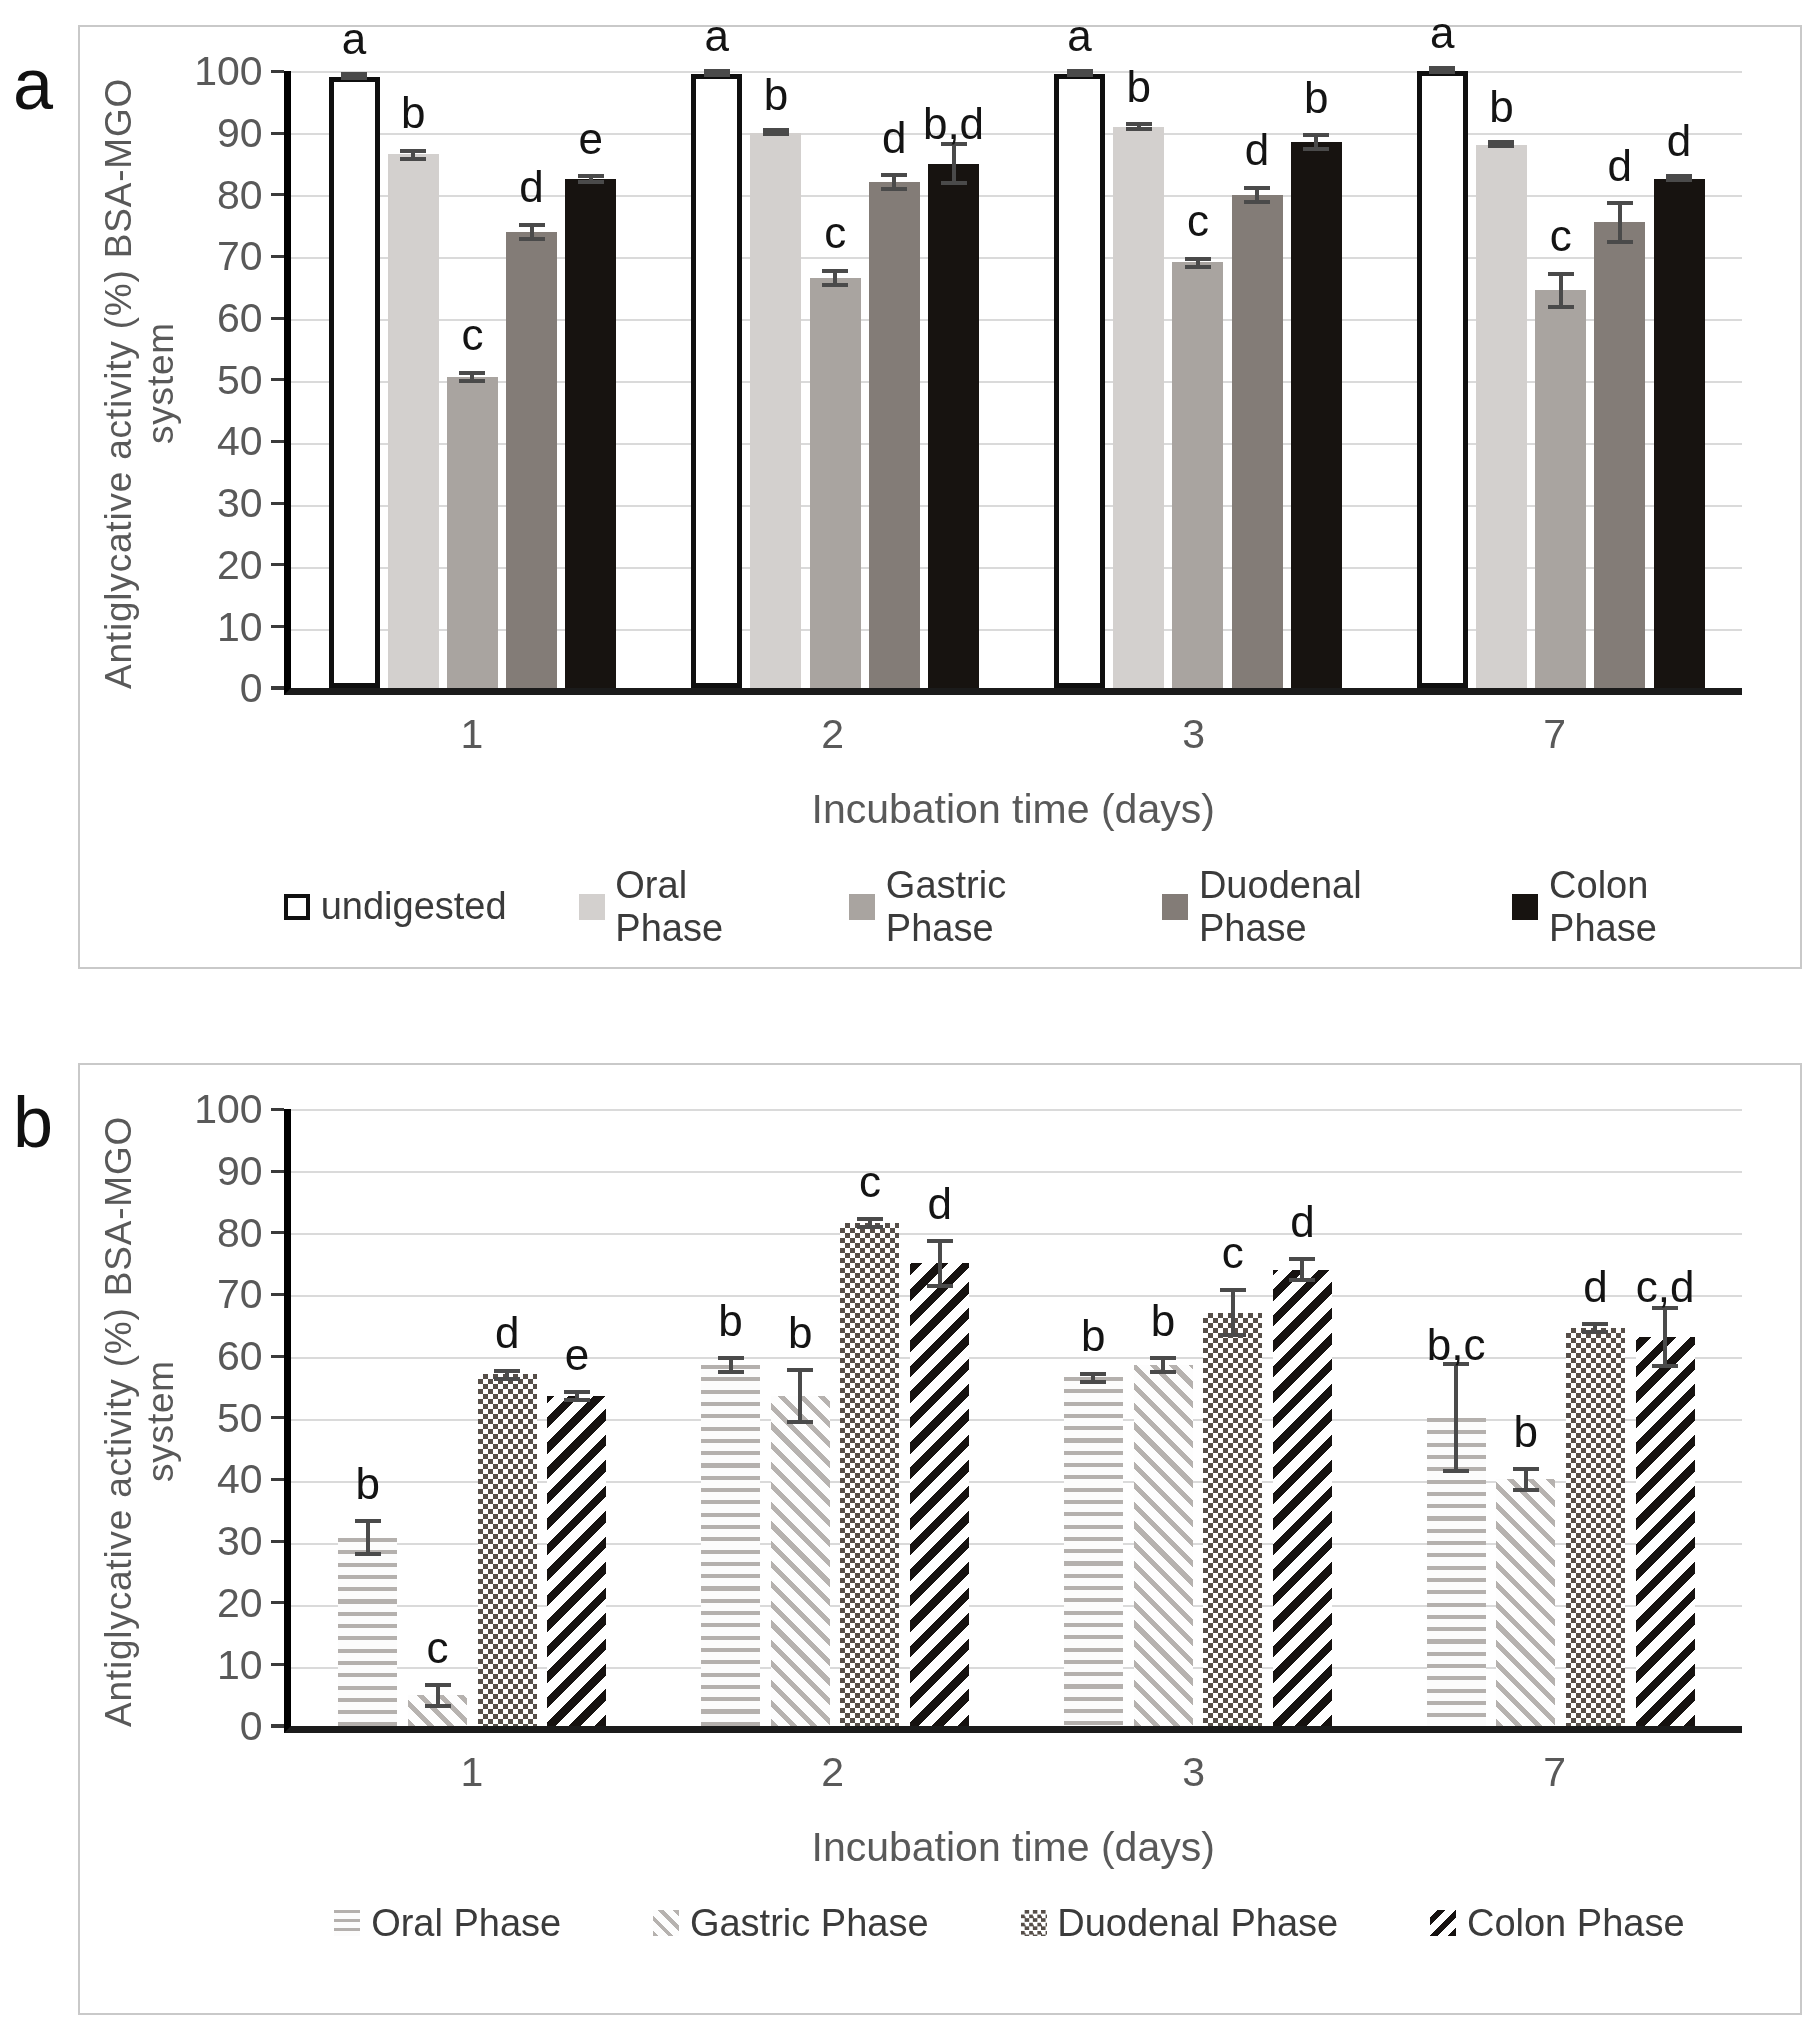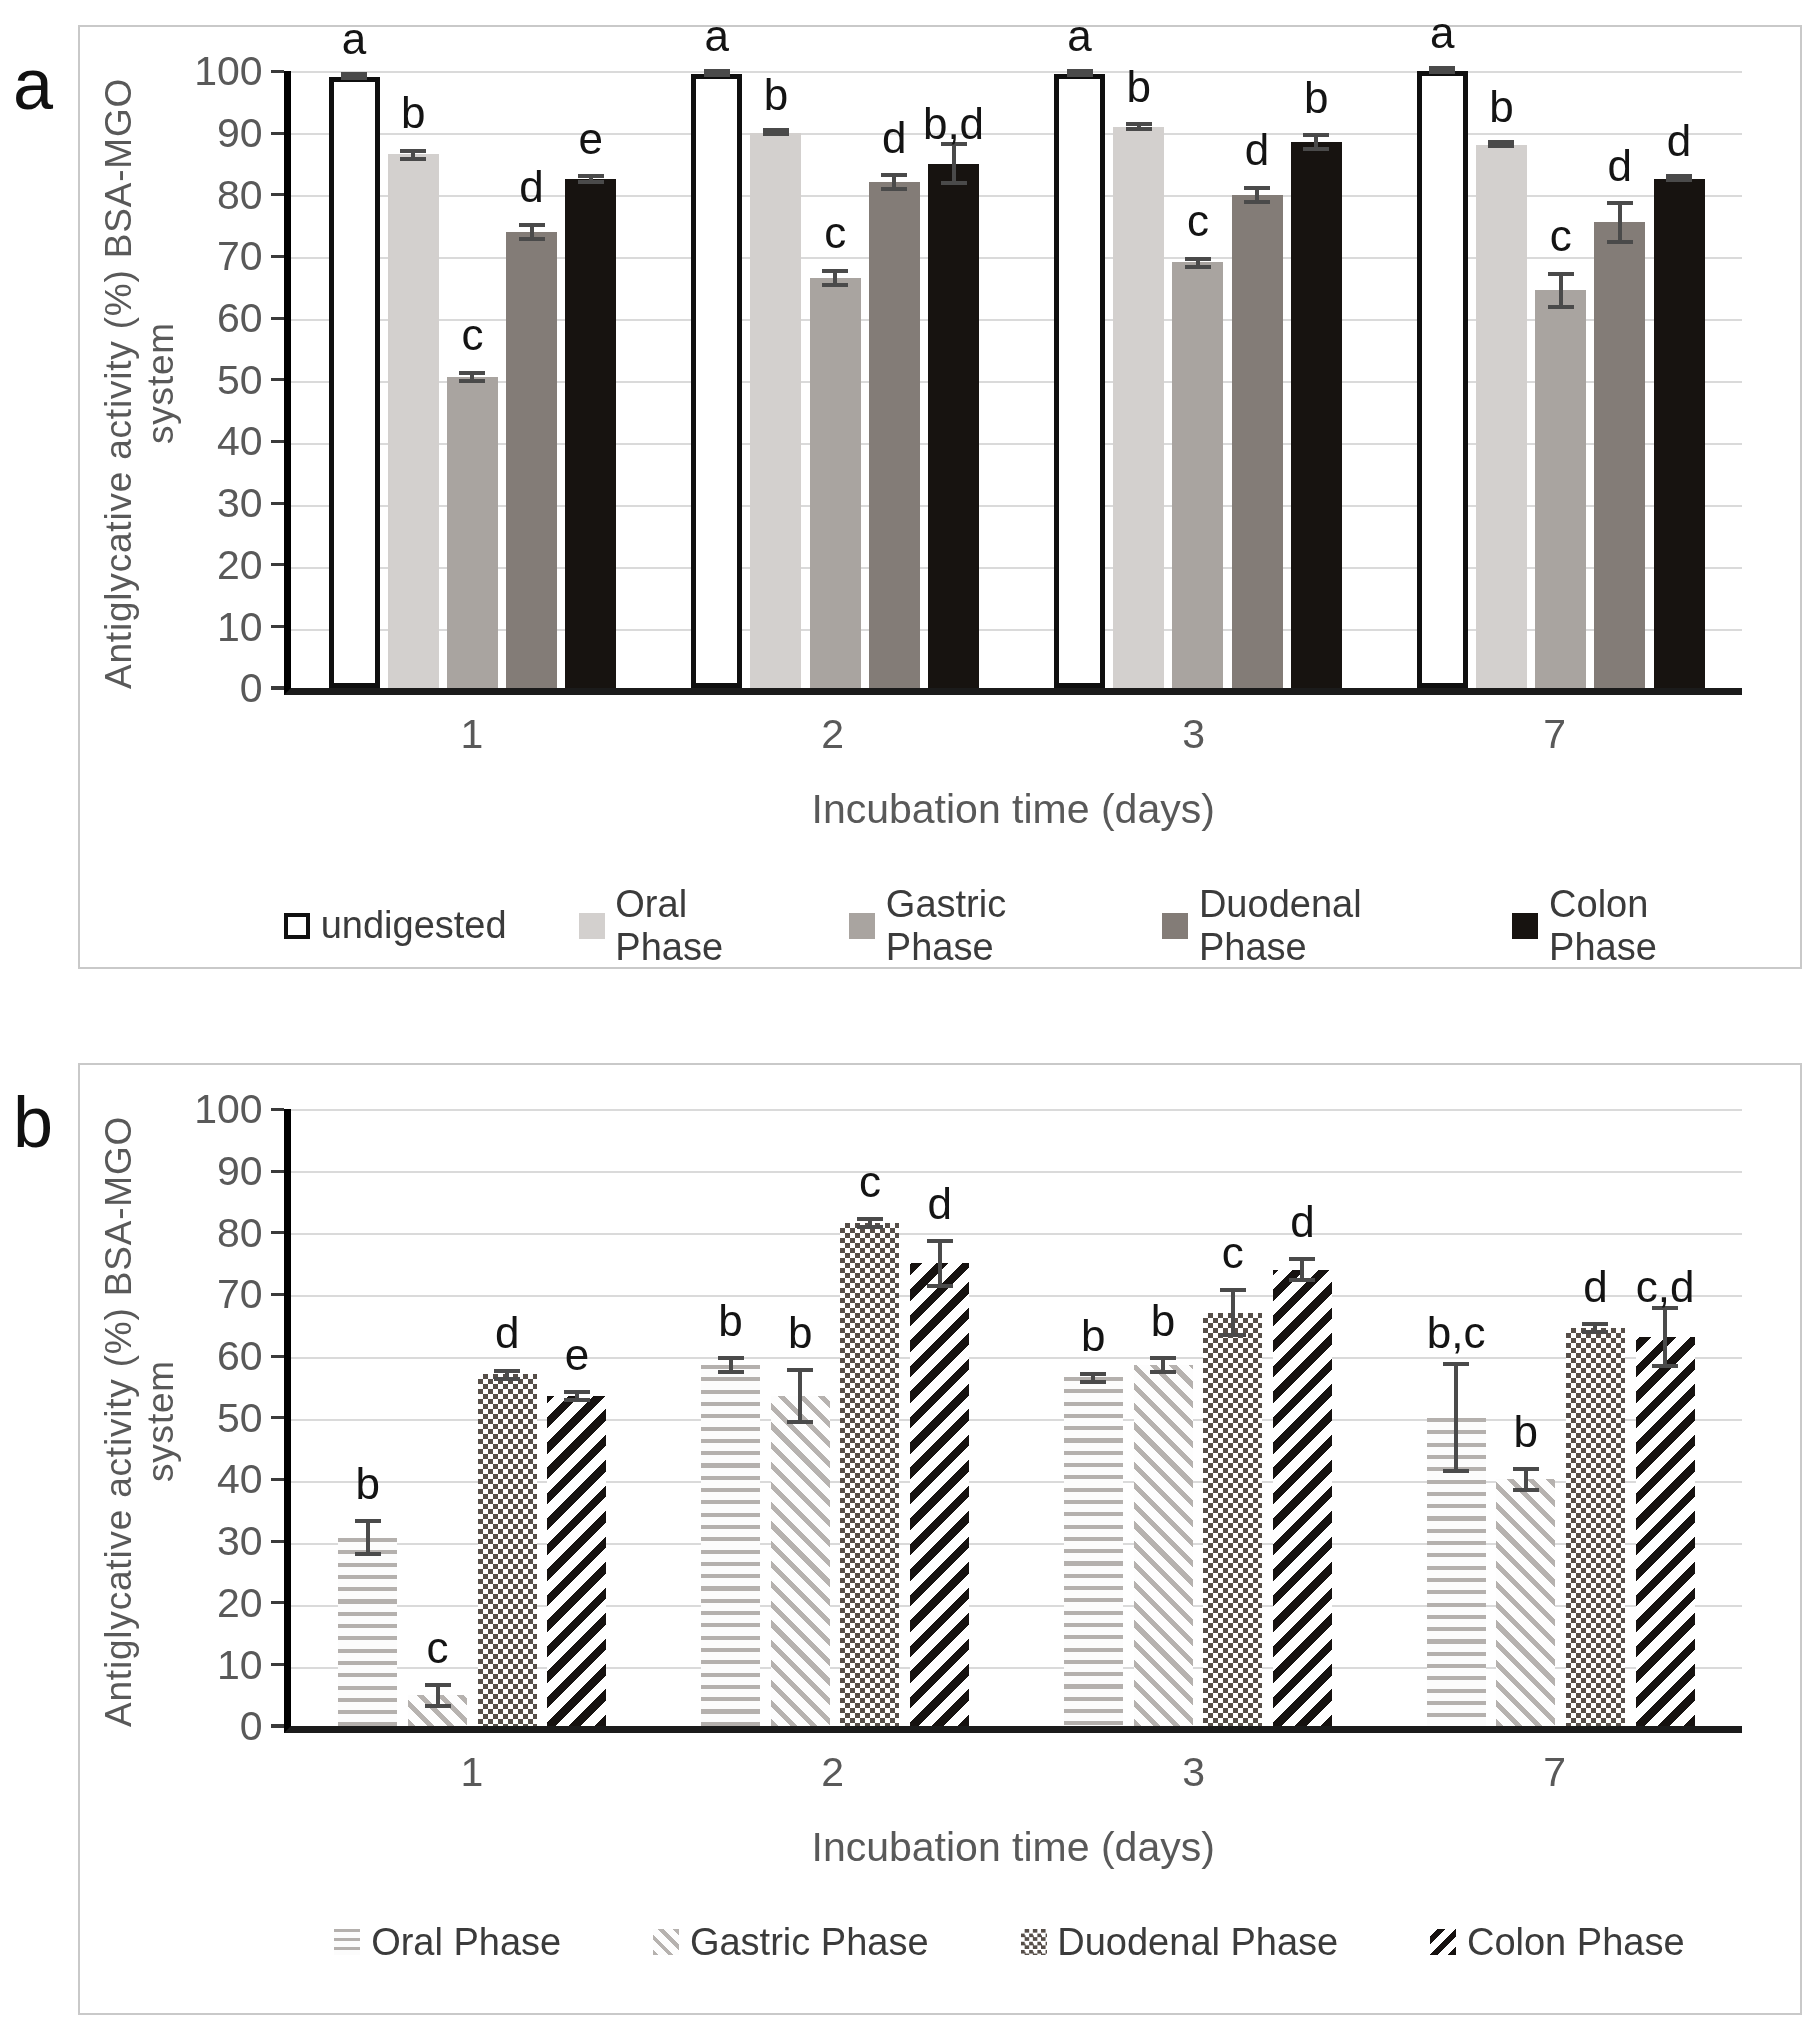--- a/index.html
+++ b/index.html
@@ -33,21 +33,21 @@
   .errbar{position:absolute;left:50%;transform:translateX(-50%);width:26px;
     border-top:4.1px solid #4a4a4a;border-bottom:4.1px solid #4a4a4a;box-sizing:border-box;
     min-height:8.2px;
     background:linear-gradient(90deg,transparent calc(50% - 2.1px),#4a4a4a calc(50% - 2.1px),
       #4a4a4a calc(50% + 2.1px),transparent calc(50% + 2.1px));}
   .sig{position:absolute;left:50%;transform:translateX(-50%);font-size:44px;color:#141414;
     white-space:nowrap;line-height:1;}
   .xlabels{display:flex;height:79px;align-items:center;margin-left:7.4px;}
   .xcat{flex:1;text-align:center;font-size:41px;color:#595959;}
   .xtitle{text-align:center;font-size:41px;color:#595959;margin-top:11.5px;margin-left:7.4px;}
-  .legend{display:flex;justify-content:center;align-items:center;margin-top:50px;}
+  .legend{display:flex;justify-content:center;align-items:center;margin-top:31px;}
   #panel-a .legend{column-gap:72px;}
   #panel-b .legend{column-gap:92px;}
   .legitem{display:flex;align-items:center;gap:10.7px;}
   .leglabel{font-size:38px;color:#3b3b3b;}
   .glyph{width:26px;height:26px;flex:none;display:inline-block;}
   
   .style-white-outline{background:#ffffff;border:5px solid #0f0f0f;box-sizing:border-box;}
   .style-light-gray{background:#d3d0ce;}
   .style-mid-gray{background:#a9a4a0;}
   .style-dark-gray{background:#837c77;}
@@ -334,21 +334,21 @@
             <div class="barwrap">
               <div class="bar style-pattern-diagonal-bold" style="height: 456px;"></div>
               <div class="errbar" style="bottom: 444px; height: 25px;"></div>
               <div class="sig" style="bottom: 482px;">d</div>
             </div>
           </div>
           <div class="group">
             <div class="barwrap">
               <div class="bar style-pattern-horizontal" style="height: 308px;"></div>
               <div class="errbar" style="bottom: 253px; height: 111px;"></div>
-              <div class="sig" style="bottom: 371px;">b,c</div>
+              <div class="sig" style="bottom: 359px;">b,c</div>
             </div>
             <div class="barwrap">
               <div class="bar style-pattern-diagonal-light" style="height: 247px;"></div>
               <div class="errbar" style="bottom: 234px; height: 25px;"></div>
               <div class="sig" style="bottom: 272px;">b</div>
             </div>
             <div class="barwrap">
               <div class="bar style-pattern-checker" style="height: 398px;"></div>
               <div class="errbar" style="bottom: 392px; height: 12.3px;"></div>
               <div class="sig" style="bottom: 417px;">d</div>

